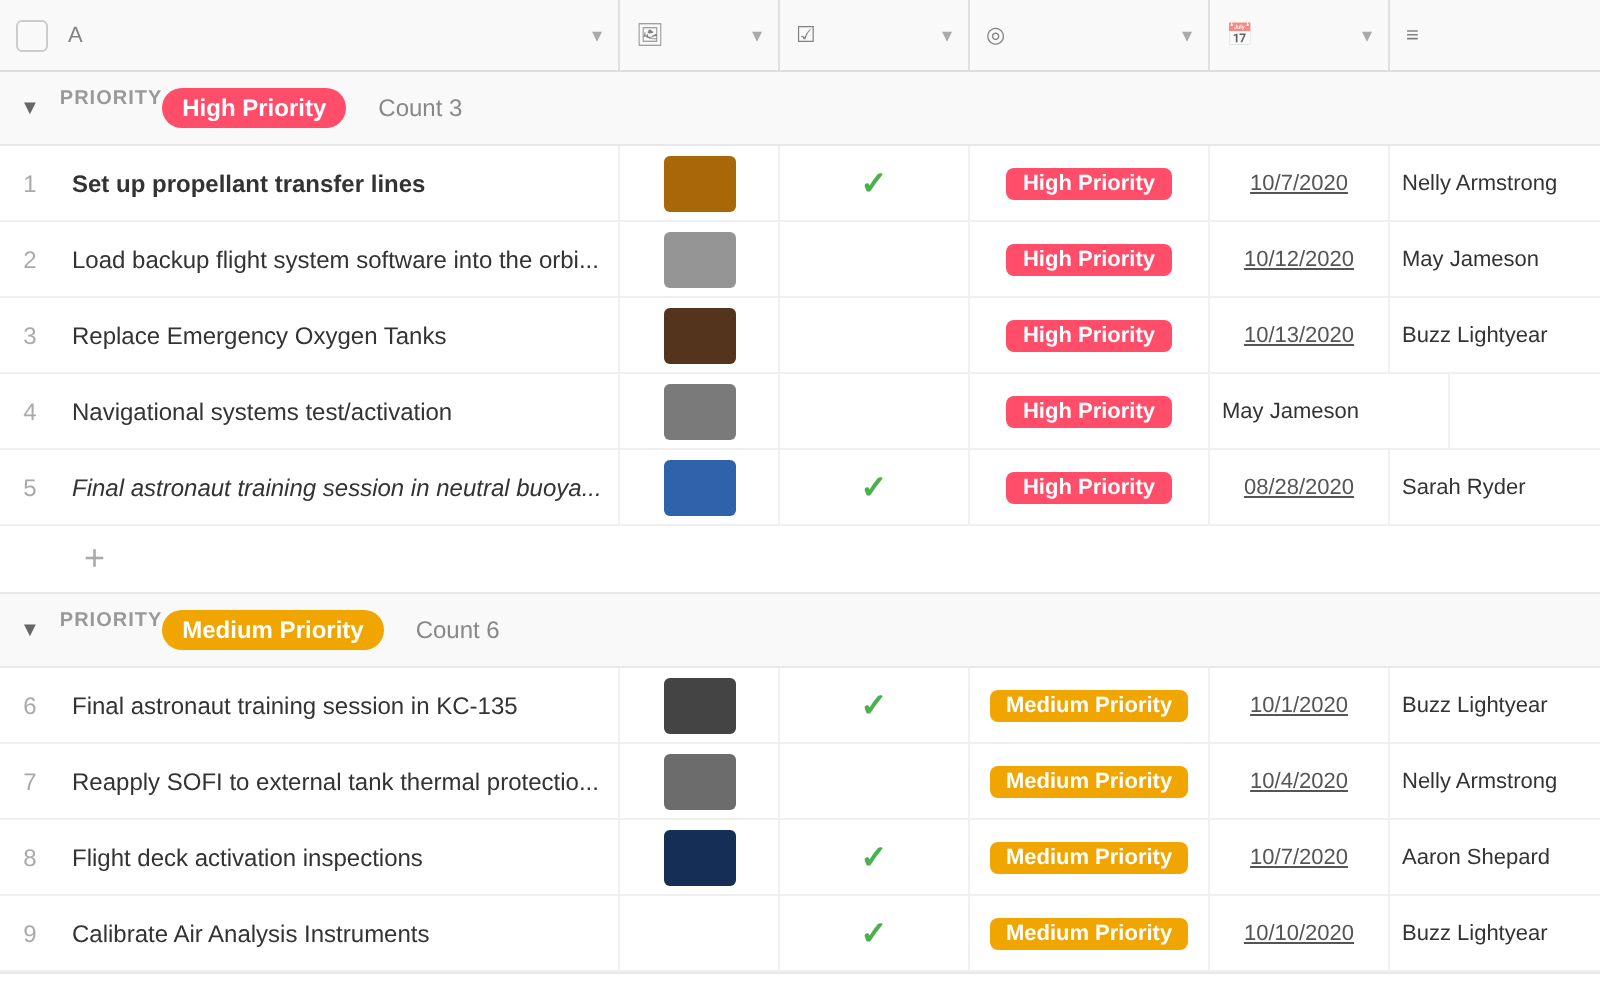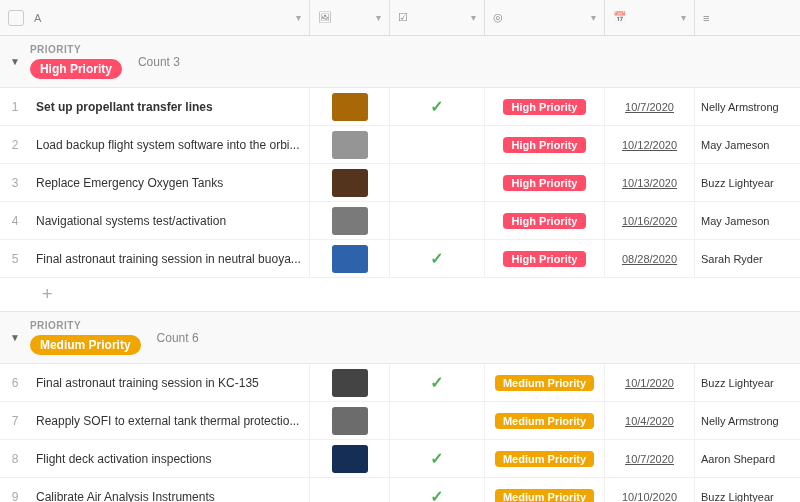--- a/index.html
+++ b/index.html
@@ -58,21 +58,21 @@
 
     .group-label-row {
       font-size: 10px;
       color: #999;
       font-weight: 600;
       letter-spacing: 0.5px;
       text-transform: uppercase;
       margin-bottom: 4px;
     }
 
-    .group-title-area { display: flex; flex-direction: column; justify-content: center; }
+    .group-title-area { display: flex; flex-direction: row; justify-content: center; }
 
     .badge {
       display: inline-flex;
       align-items: center;
       padding: 3px 10px;
       border-radius: 20px;
       font-size: 12px;
       font-weight: 600;
       color: #fff;
       white-space: nowrap;
@@ -274,27 +274,26 @@
             <div class="photo-thumb gray">
            <svg width="36" height="28">
                 <rect width="36" height="28" fill="rgba(0,0,0,0.2)"></rect>
               </svg>
          </div>
           </div>
       <div class="cell complete-col"></div>
       <div class="cell priority-col">
         <span class="priority-badge high">High Priority</span>
       </div>
-      <div class="cell deadline-col">10/16/2020</div>
       <div class="cell contact-col">May Jameson</div>
 
     </div>
         <div class="data-row">
       <div class="row-num">5</div>
-      <div class="cell task-col" style="overflow:hidden;text-overflow:ellipsis;white-space:nowrap;">Final astronaut training session in neutral buoya...</div>
+      <div class="cell task-col" style="overflow:hidden;text-overflow:ellipsis;white-space:nowrap;font-style:italic;">Final astronaut training session in neutral buoya...</div>
       <div class="cell photos-col">
             <div class="photo-thumb blue">
            <svg width="36" height="28">
                 <rect width="36" height="28" fill="rgba(0,0,0,0.2)"></rect>
               </svg>
          </div>
           </div>
       <div class="cell complete-col">
             <span class="checkmark">✓</span>
           </div>

